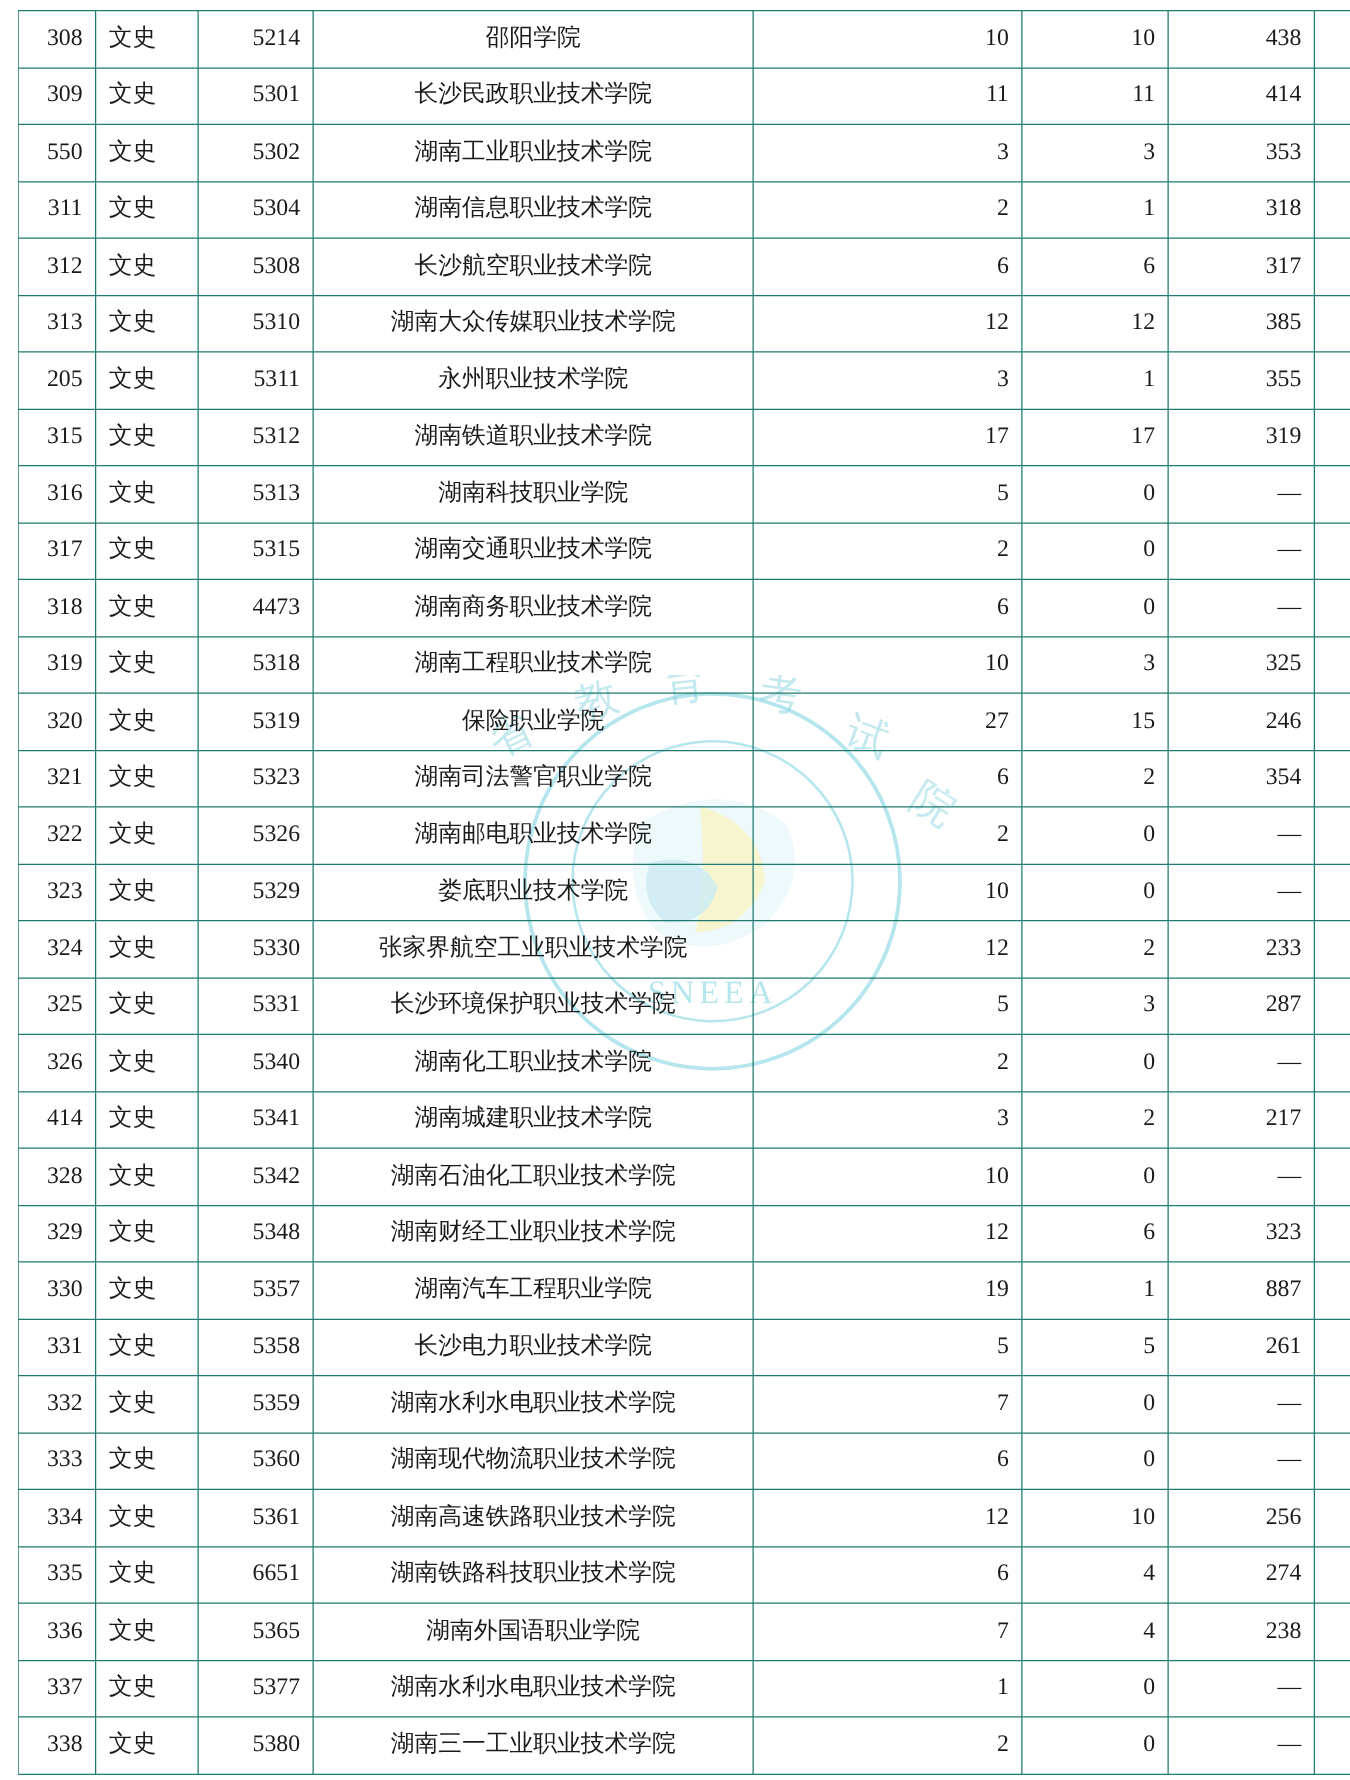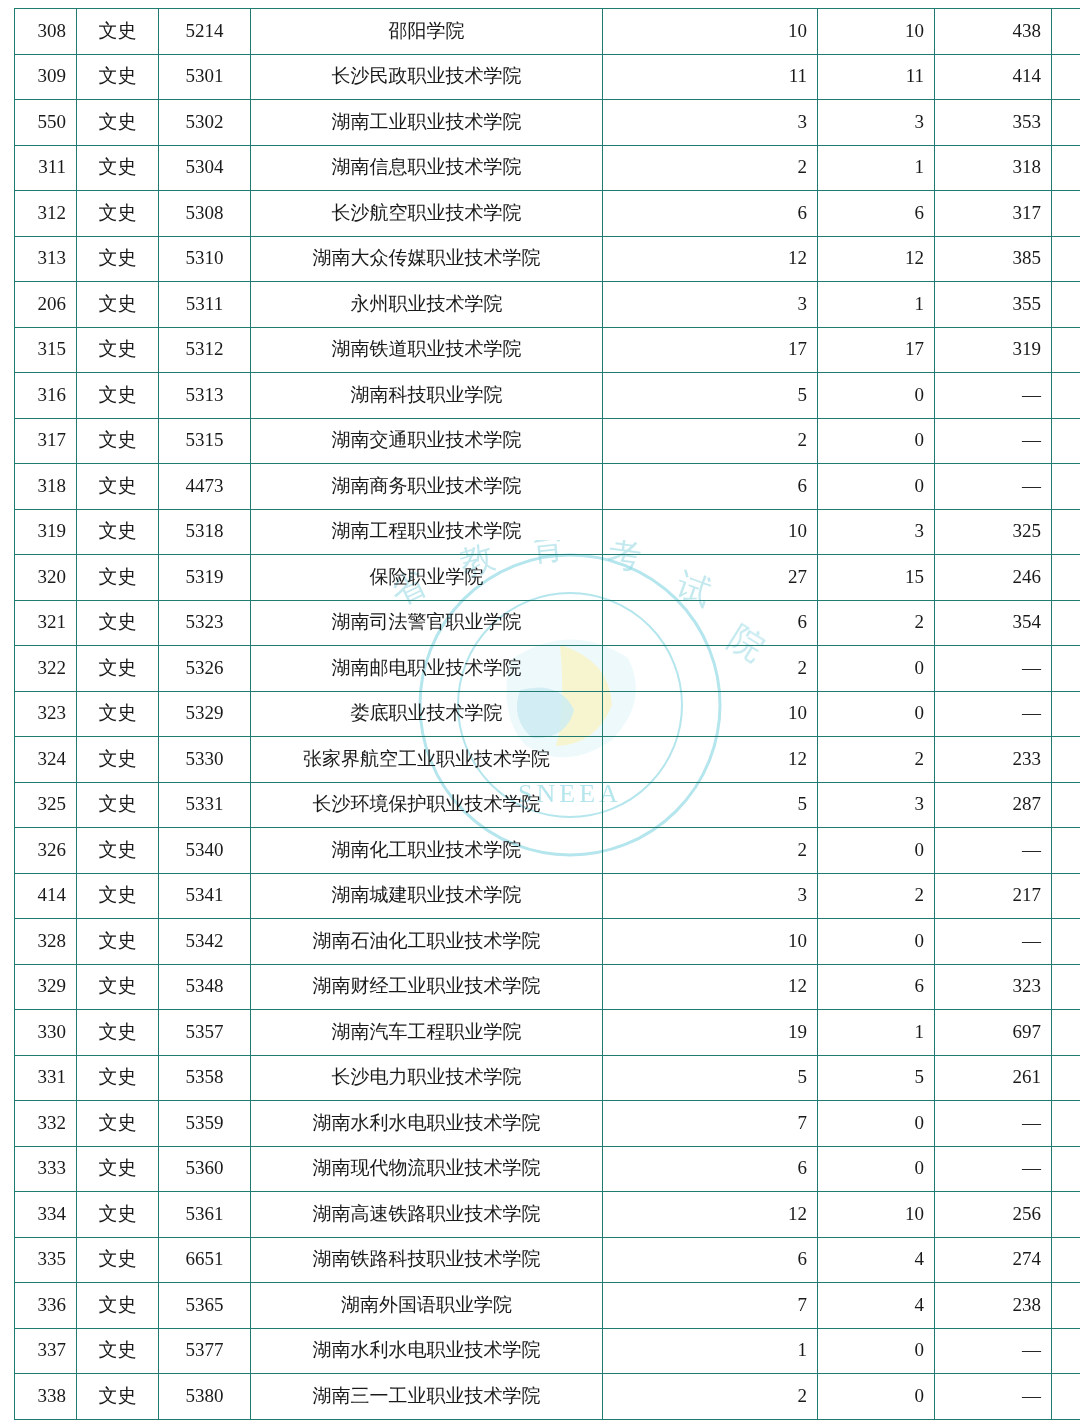--- a/index.html
+++ b/index.html
@@ -60,22 +60,22 @@
   col.c-seq    { width: 62px; }
   col.c-type   { width: 82px; }
   col.c-code   { width: 92px; }
   col.c-name   { width: 352px; }
   col.c-plan   { width: 215px; }
   col.c-enroll { width: 117px; }
   col.c-score  { width: 117px; }
   col.c-rank   { width: 134px; }
 
   .td-seq    { text-align: right; }
-  .td-type   { text-align: center; margin-left: 16px; }
-  .td-code   { text-align: center; }
+  .td-type   { text-align: left; margin-left: 16px; }
+  .td-code   { text-align: right; }
   .td-name   { text-align: center; }
   .td-num    { text-align: right; padding-right: 12px; }
 </style>
 </head>
 <body>
 
 <div id="page">
 
   <div class="watermark">
     <svg width="420" height="340" viewBox="0 0 420 340" xmlns="http://www.w3.org/2000/svg">
@@ -164,21 +164,21 @@
           <td class="td-seq">313</td>
           <td class="td-type">文史</td>
           <td class="td-code">5310</td>
           <td class="td-name">湖南大众传媒职业技术学院</td>
           <td class="td-num">12</td>
           <td class="td-num">12</td>
           <td class="td-num">385</td>
           <td class="td-num">57973</td>
         </tr>
         <tr>
-          <td class="td-seq">206</td>
+          <td class="td-seq">205</td>
           <td class="td-type">文史</td>
           <td class="td-code">5311</td>
           <td class="td-name">永州职业技术学院</td>
           <td class="td-num">3</td>
           <td class="td-num">1</td>
           <td class="td-num">355</td>
           <td class="td-num">66883</td>
         </tr>
         <tr>
           <td class="td-seq">315</td>
@@ -330,21 +330,21 @@
           <td class="td-num">323</td>
           <td class="td-num">74653</td>
         </tr>
         <tr>
           <td class="td-seq">330</td>
           <td class="td-type">文史</td>
           <td class="td-code">5357</td>
           <td class="td-name">湖南汽车工程职业学院</td>
           <td class="td-num">19</td>
           <td class="td-num">1</td>
-          <td class="td-num">697</td>
+          <td class="td-num">887</td>
           <td class="td-num">22962</td>
         </tr>
         <tr>
           <td class="td-seq">331</td>
           <td class="td-type">文史</td>
           <td class="td-code">5358</td>
           <td class="td-name">长沙电力职业技术学院</td>
           <td class="td-num">5</td>
           <td class="td-num">5</td>
           <td class="td-num">261</td>

